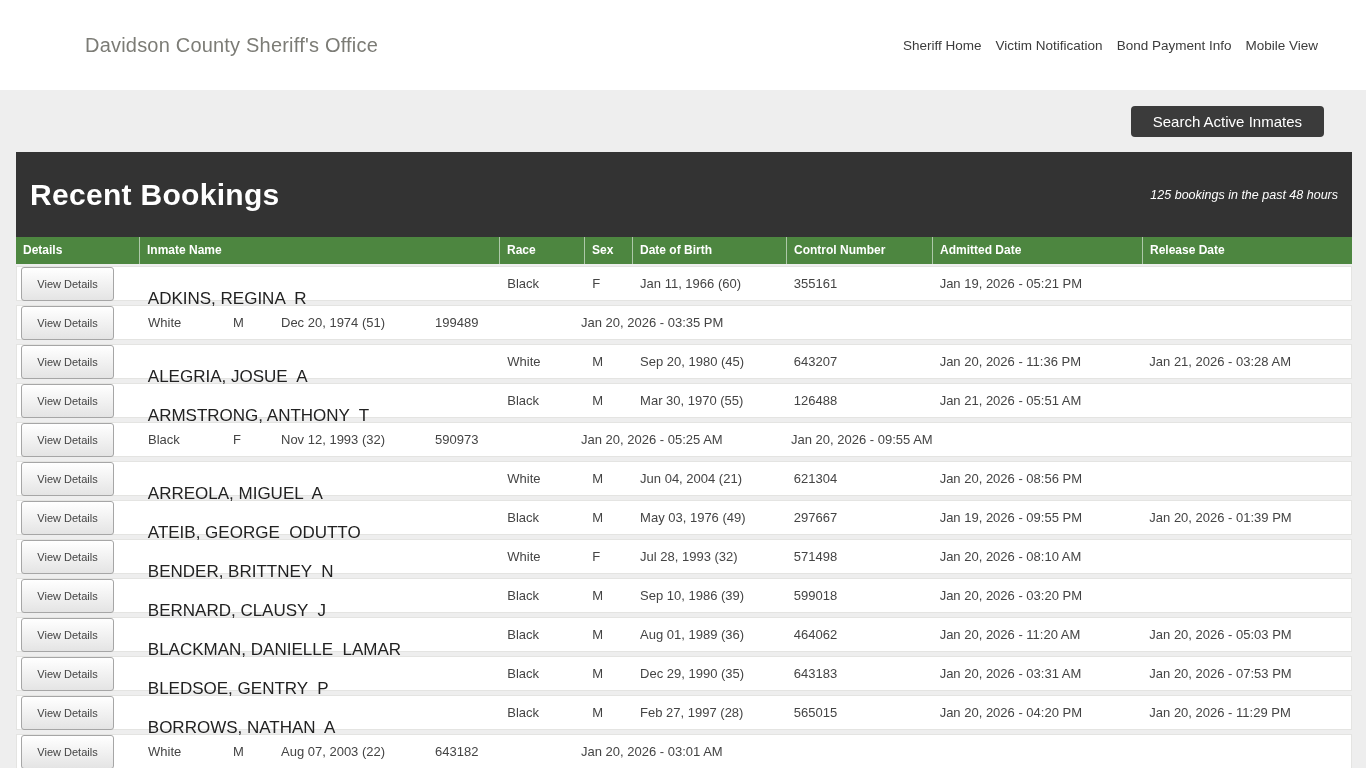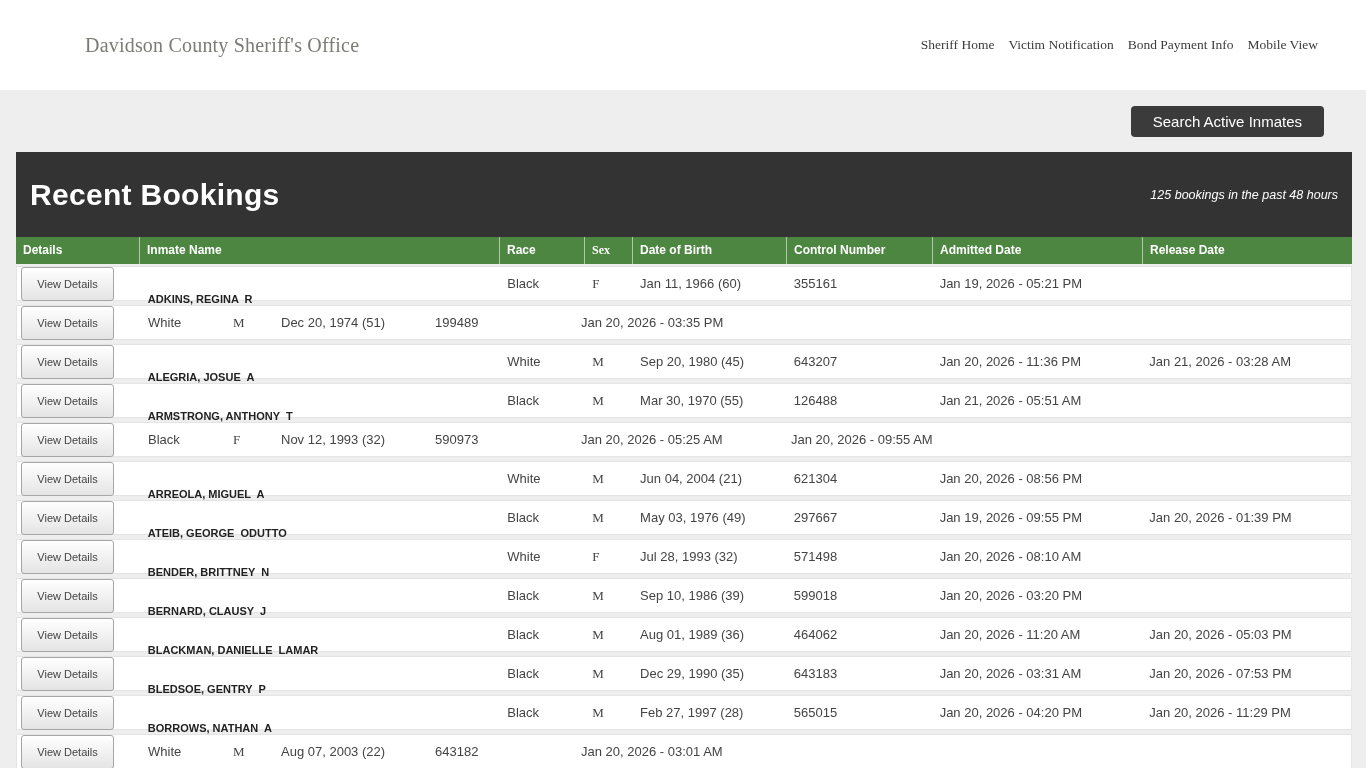--- a/index.html
+++ b/index.html
@@ -11,21 +11,20 @@
   }
 
   
   .topbar {
     height: 90px;
     background: #ffffff;
     display: flex;
     align-items: center;
     justify-content: space-between;
     padding: 0 48px 0 85px;
-    font-family: Liberation Serif, serif;
   }
   .site-title {
     font-size: 20px;
     color: #7c7c76;
     letter-spacing: 0.2px;
   }
   .main-nav { display: flex; gap: 14px; }
   .nav-link {
     font-size: 13.5px;
     color: #3c3c3c;
@@ -105,31 +104,31 @@
     border: 1px solid #e4e4e2;
   }
   .td {
     font-size: 13px;
     color: #444444;
     padding-left: 7px;
     overflow: hidden;
     white-space: pre;
   }
   .td.name {
-    font-weight: bold;
+    font-weight: normal;
     color: #222222;
-    font-size: 11px;
+    font-size: 17px;
     margin-top: 31px;
   }
 
   
   .col-0 { width: 124px; }
   .col-1 { width: 360px; }
   .col-2 { width: 85px; }
-  .col-3 { width: 48px; font-family: Liberation Serif, serif; }
+  .col-3 { width: 48px; }
   .col-4 { width: 154px; }
   .col-5 { width: 146px; }
   .col-6 { width: 210px; }
   .col-7 { width: 209px; }
 
   .view-btn {
     display: block;
     margin-left: 4px;
     width: 93px;
     padding: 10px 0;

